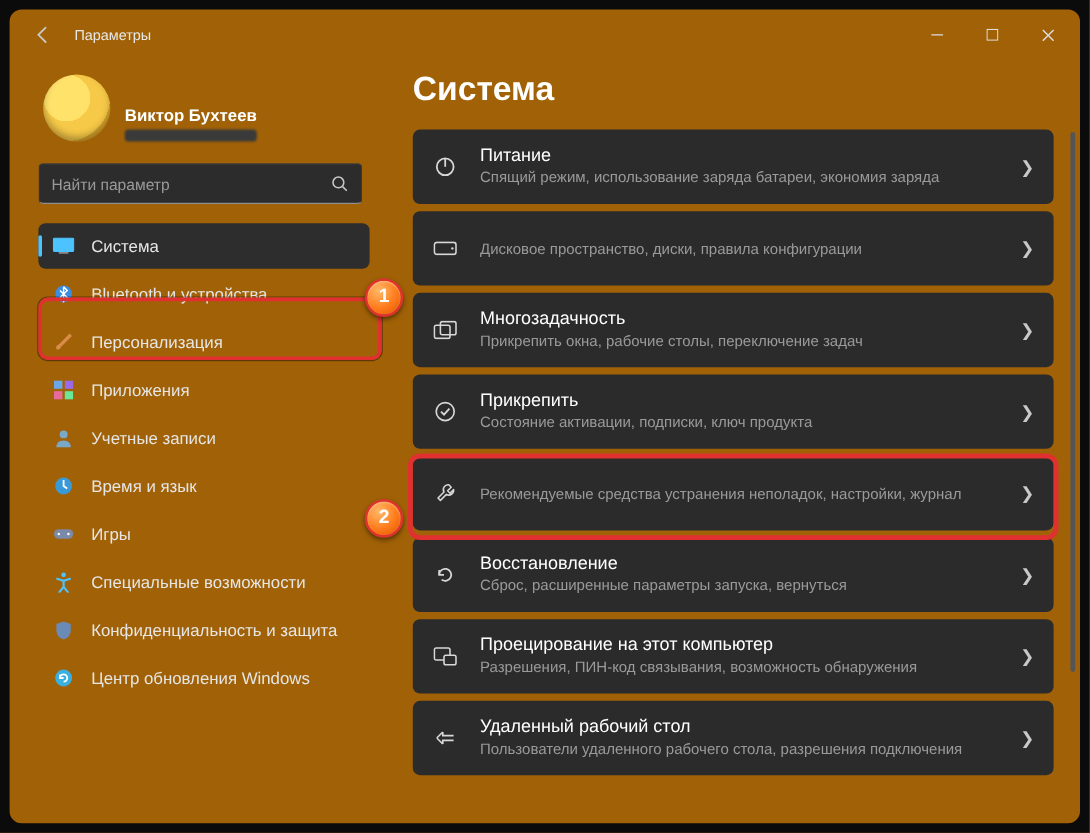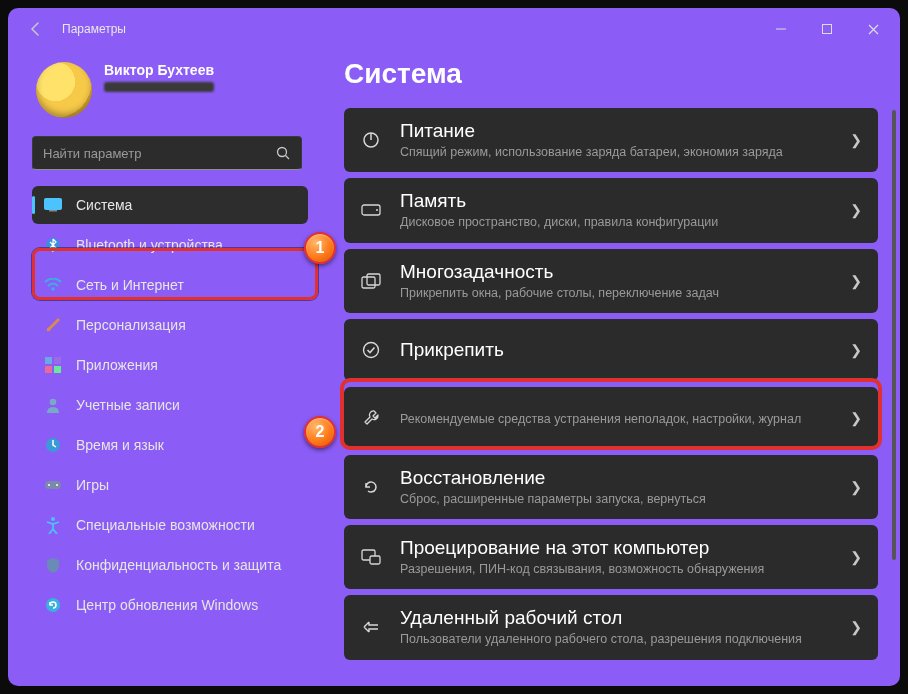--- a/index.html
+++ b/index.html
@@ -5,21 +5,21 @@
   * { box-sizing: border-box; margin: 0; padding: 0; }
   body {
     width: 908px; height: 694px;
     background: #0b0b0b;
     font-family: "Segoe UI", Arial, sans-serif;
     overflow: hidden;
     position: relative;
   }
   .window {
     position: absolute; inset: 8px;
-    background: #8b5cf6;
+    background: #a16207;
     border-radius: 10px;
     display: flex; flex-direction: column;
     overflow: hidden;
   }
   .titlebar {
     height: 42px;
     display: flex; align-items: center;
     padding: 0 4px 0 16px;
     gap: 14px;
   }
@@ -29,21 +29,21 @@
   }
   .app-title { color: #e8e8e8; font-size: 12px; }
   .win-controls { margin-left: auto; display:flex; }
   .win-btn { width: 46px; height: 32px; display:flex; align-items:center; justify-content:center; color:#ddd; }
   .content { flex:1; display:flex; min-height:0; }
   .sidebar {
     width: 312px; padding: 8px 12px 12px 24px;
     display:flex; flex-direction:column; gap:6px;
     position: relative;
   }
-  .profile { display:flex; align-items:flex-start; gap:12px; padding: 4px 0 12px 4px; }
+  .profile { display:flex; align-items:flex-end; gap:12px; padding: 4px 0 12px 4px; }
   .avatar {
     width: 56px; height:56px; border-radius:50%;
     background: radial-gradient(circle at 35% 35%, #ffe26a 0 38%, #f7c948 38% 70%, #e0a92b 70% 100%);
     box-shadow: inset 0 -4px 6px rgba(0,0,0,.3);
   }
   .profile-name { color:#fff; font-size:14px; font-weight:600; }
   .profile-sub {
     width: 110px; height: 10px; margin-top:4px;
     background: #3a3a3a; border-radius:3px;
     filter: blur(1px);
@@ -98,21 +98,21 @@
   .main h1 { color:#fff; font-size:28px; font-weight:600; margin-bottom:18px; }
   .list { display:flex; flex-direction:column; gap:6px; position:relative; }
   .card {
     background:#2b2b2b; border-radius:6px;
     display:flex; align-items:center; gap:18px;
     padding:12px 16px 12px 16px;
     min-height:62px;
   }
   .card-ic { width:22px; height:22px; color:#d7d7d7; display:flex; align-items:center; justify-content:center; flex-shrink:0; }
   .card-txt { flex:1; min-width:0; }
-  .card-title { color:#fff; font-size:19px; }
+  .card-title { color:#fff; font-size:15px; }
   .card-sub { color:#9a9a9a; font-size:12.5px; margin-top:2px; line-height:1.3; }
   .chev { color:#c8c8c8; font-size:14px; }
   .hl2 { position:absolute; left:-4px; right:-4px; top:270px; height:72px;
          border:4px solid #e03030; border-radius:10px; pointer-events:none; }
   .scrollbar { position:absolute; right:4px; top:60px; bottom:10px; width:4px; }
   .scrollbar-track { position:absolute; inset:0; background:transparent; }
   .scrollbar-thumb { position:absolute; left:0; right:0; top:0; height:450px; background:#555; border-radius:2px; }
   svg { display:block; }
 </style>
 </head>
@@ -179,30 +179,20 @@
           <span class="nav-ic">
               <svg width="14" height="18" viewBox="0 0 14 18">
                 <circle cx="7" cy="9" r="7" fill="#3a8de0"></circle>
                 <path d="M7 3 L10 6 L7 9 L10 12 L7 15 V3 M4 6 L7 9 M4 12 L7 9" stroke="white" stroke-width="1.2" fill="none"></path>
               </svg>
             </span>
           <span>Bluetooth и устройства</span>
         </div>
         <div class="nav-item">
           <span class="nav-ic">
-              <svg width="18" height="14" viewBox="0 0 18 14">
-                <path d="M1 4 Q9 -3 17 4" stroke="#3ab0e0" stroke-width="2" fill="none"></path>
-                <path d="M4 8 Q9 3 14 8" stroke="#3ab0e0" stroke-width="2" fill="none"></path>
-                <circle cx="9" cy="11" r="1.8" fill="#3ab0e0"></circle>
-              </svg>
-            </span>
-          <span>Сеть и Интернет</span>
-        </div>
-        <div class="nav-item">
-          <span class="nav-ic">
               <svg width="18" height="18" viewBox="0 0 18 18">
                 <path d="M3 15 Q2 12 5 11 L14 2 L16 4 L7 13 Q6 16 3 15Z" fill="#d98b4a"></path>
               </svg>
             </span>
           <span>Персонализация</span>
         </div>
         <div class="nav-item">
           <span class="nav-ic">
               <svg width="16" height="16">
                 <rect x="0" y="0" width="7" height="7" fill="#6aa8e8"></rect>
@@ -293,21 +283,20 @@
         </div>
 
         <div class="card">
           <span class="card-ic">
               <svg width="20" height="12" viewBox="0 0 20 12">
                 <rect x="1" y="1" width="18" height="10" rx="2" stroke="#d7d7d7" stroke-width="1.3" fill="none"></rect>
                 <circle cx="16" cy="6" r="1" fill="#d7d7d7"></circle>
               </svg>
             </span>
           <div class="card-txt">
-            <div class="card-title">Память</div>
             <div class="card-sub">Дисковое пространство, диски, правила конфигурации</div>
           </div>
           <span class="chev">❯</span>
         </div>
 
         <div class="card">
           <span class="card-ic">
               <svg width="20" height="16" viewBox="0 0 20 16">
                 <rect x="1" y="4" width="13" height="11" rx="1.5" stroke="#d7d7d7" stroke-width="1.3" fill="none"></rect>
                 <rect x="6" y="1" width="13" height="11" rx="1.5" stroke="#d7d7d7" stroke-width="1.3" fill="none"></rect>
@@ -322,20 +311,21 @@
 
         <div class="card">
           <span class="card-ic">
               <svg width="18" height="18" viewBox="0 0 18 18">
                 <circle cx="9" cy="9" r="7.5" stroke="#d7d7d7" stroke-width="1.4" fill="none"></circle>
                 <path d="M5.5 9 L8 11.5 L12.5 6.5" stroke="#d7d7d7" stroke-width="1.6" fill="none"></path>
               </svg>
             </span>
           <div class="card-txt">
             <div class="card-title">Прикрепить</div>
+            <div class="card-sub">Состояние активации, подписки, ключ продукта</div>
           </div>
           <span class="chev">❯</span>
         </div>
 
         <div class="card">
           <span class="card-ic">
               <svg width="18" height="18" viewBox="0 0 18 18">
                 <path d="M12 2 A4 4 0 0 0 8 8 L3 13 L5 15 L10 10 A4 4 0 0 0 16 6 L13 9 L11 7 L14 4 Z" stroke="#d7d7d7" stroke-width="1.3" fill="none" stroke-linejoin="round"></path>
               </svg>
             </span>

